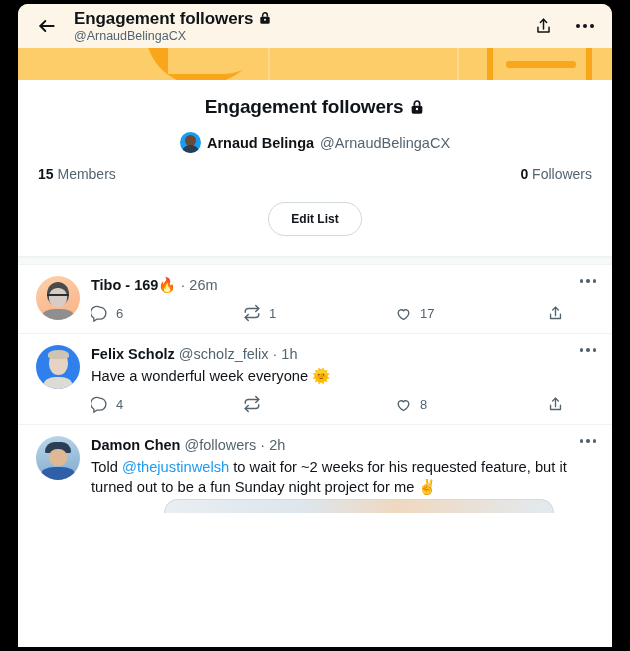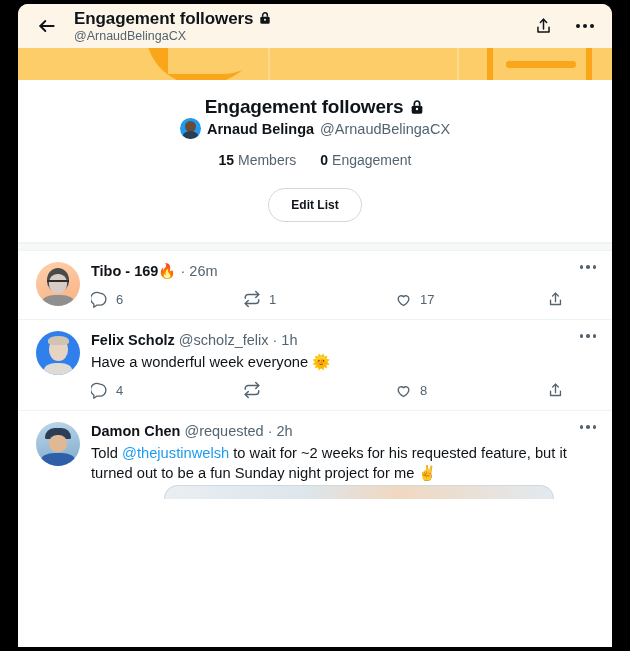--- a/index.html
+++ b/index.html
@@ -124,21 +124,21 @@
   .list-title {
     font-size: 19px;
     font-weight: bold;
     color: #0f1419;
     display: inline-flex;
     align-items: center;
     gap: 6px;
     letter-spacing: -0.2px;
   }
   .owner-row {
-    margin-top: 0;
+    margin-top: 14px;
     display: flex;
     align-items: center;
     justify-content: center;
     gap: 6px;
     font-size: 14.5px;
   }
   .owner-avatar {
     width: 21px; height: 21px; border-radius: 50%;
     background: #1d9bf0;
     position: relative; overflow: hidden;
@@ -152,21 +152,21 @@
   .owner-avatar::after {
     content: ""; position: absolute;
     left: 2px; bottom: -5px; width: 17px; height: 13px;
     background: #2c3c52; border-radius: 50% 50% 0 0;
   }
   .owner-name { font-weight: bold; color: #0f1419; }
   .owner-handle { color: #536471; }
   .stats-row {
     margin-top: 13px;
     display: flex;
-    justify-content: center;
+    justify-content: space-between;
     gap: 24px;
     font-size: 14px;
     color: #536471;
   }
   .stat b { color: #0f1419; font-weight: bold; }
   .edit-wrap { margin-top: 20px; }
   .edit-btn {
     display: inline-block;
     padding: 9px 22px;
     border: 1px solid #cfd9de;
@@ -340,21 +340,21 @@
         <span class="owner-handle">@ArnaudBelingaCX</span>
       </div>
 
       <div class="stats-row">
         <span class="stat">
           <b>15</b>
           <span>Members</span>
         </span>
         <span class="stat">
           <b>0</b>
-          <span>Engagement</span>
+          <span>Followers</span>
         </span>
       </div>
 
       <div class="edit-wrap">
         <button class="edit-btn">Edit List</button>
       </div>
     </div>
 
     <div class="thick-divider"></div>
 
@@ -467,21 +467,21 @@
 
     <div class="tweet" style="border-bottom:none;">
       <div class="avatar av-damon">
         <span class="cap"></span>
           <span class="face"></span>
           <span class="body"></span>
       </div>
       <div class="tweet-body">
         <div class="tweet-head">
           <span class="t-name">Damon Chen</span>
-          <span class="t-handle">@requested</span>
+          <span class="t-handle">@followers</span>
           <span class="t-sep">·</span>
           <span class="t-time">2h</span>
         </div>
         <div class="tweet-text"><span>Told </span><span class="mention">@thejustinwelsh</span><span> to wait for ~2 weeks for his requested feature, but it turned out to be a fun Sunday night project for me ✌️</span></div>
         <div class="media-peek"></div>
       </div>
       <div class="tweet-more">
         <span class="dots">
             <i></i>
             <i></i>

